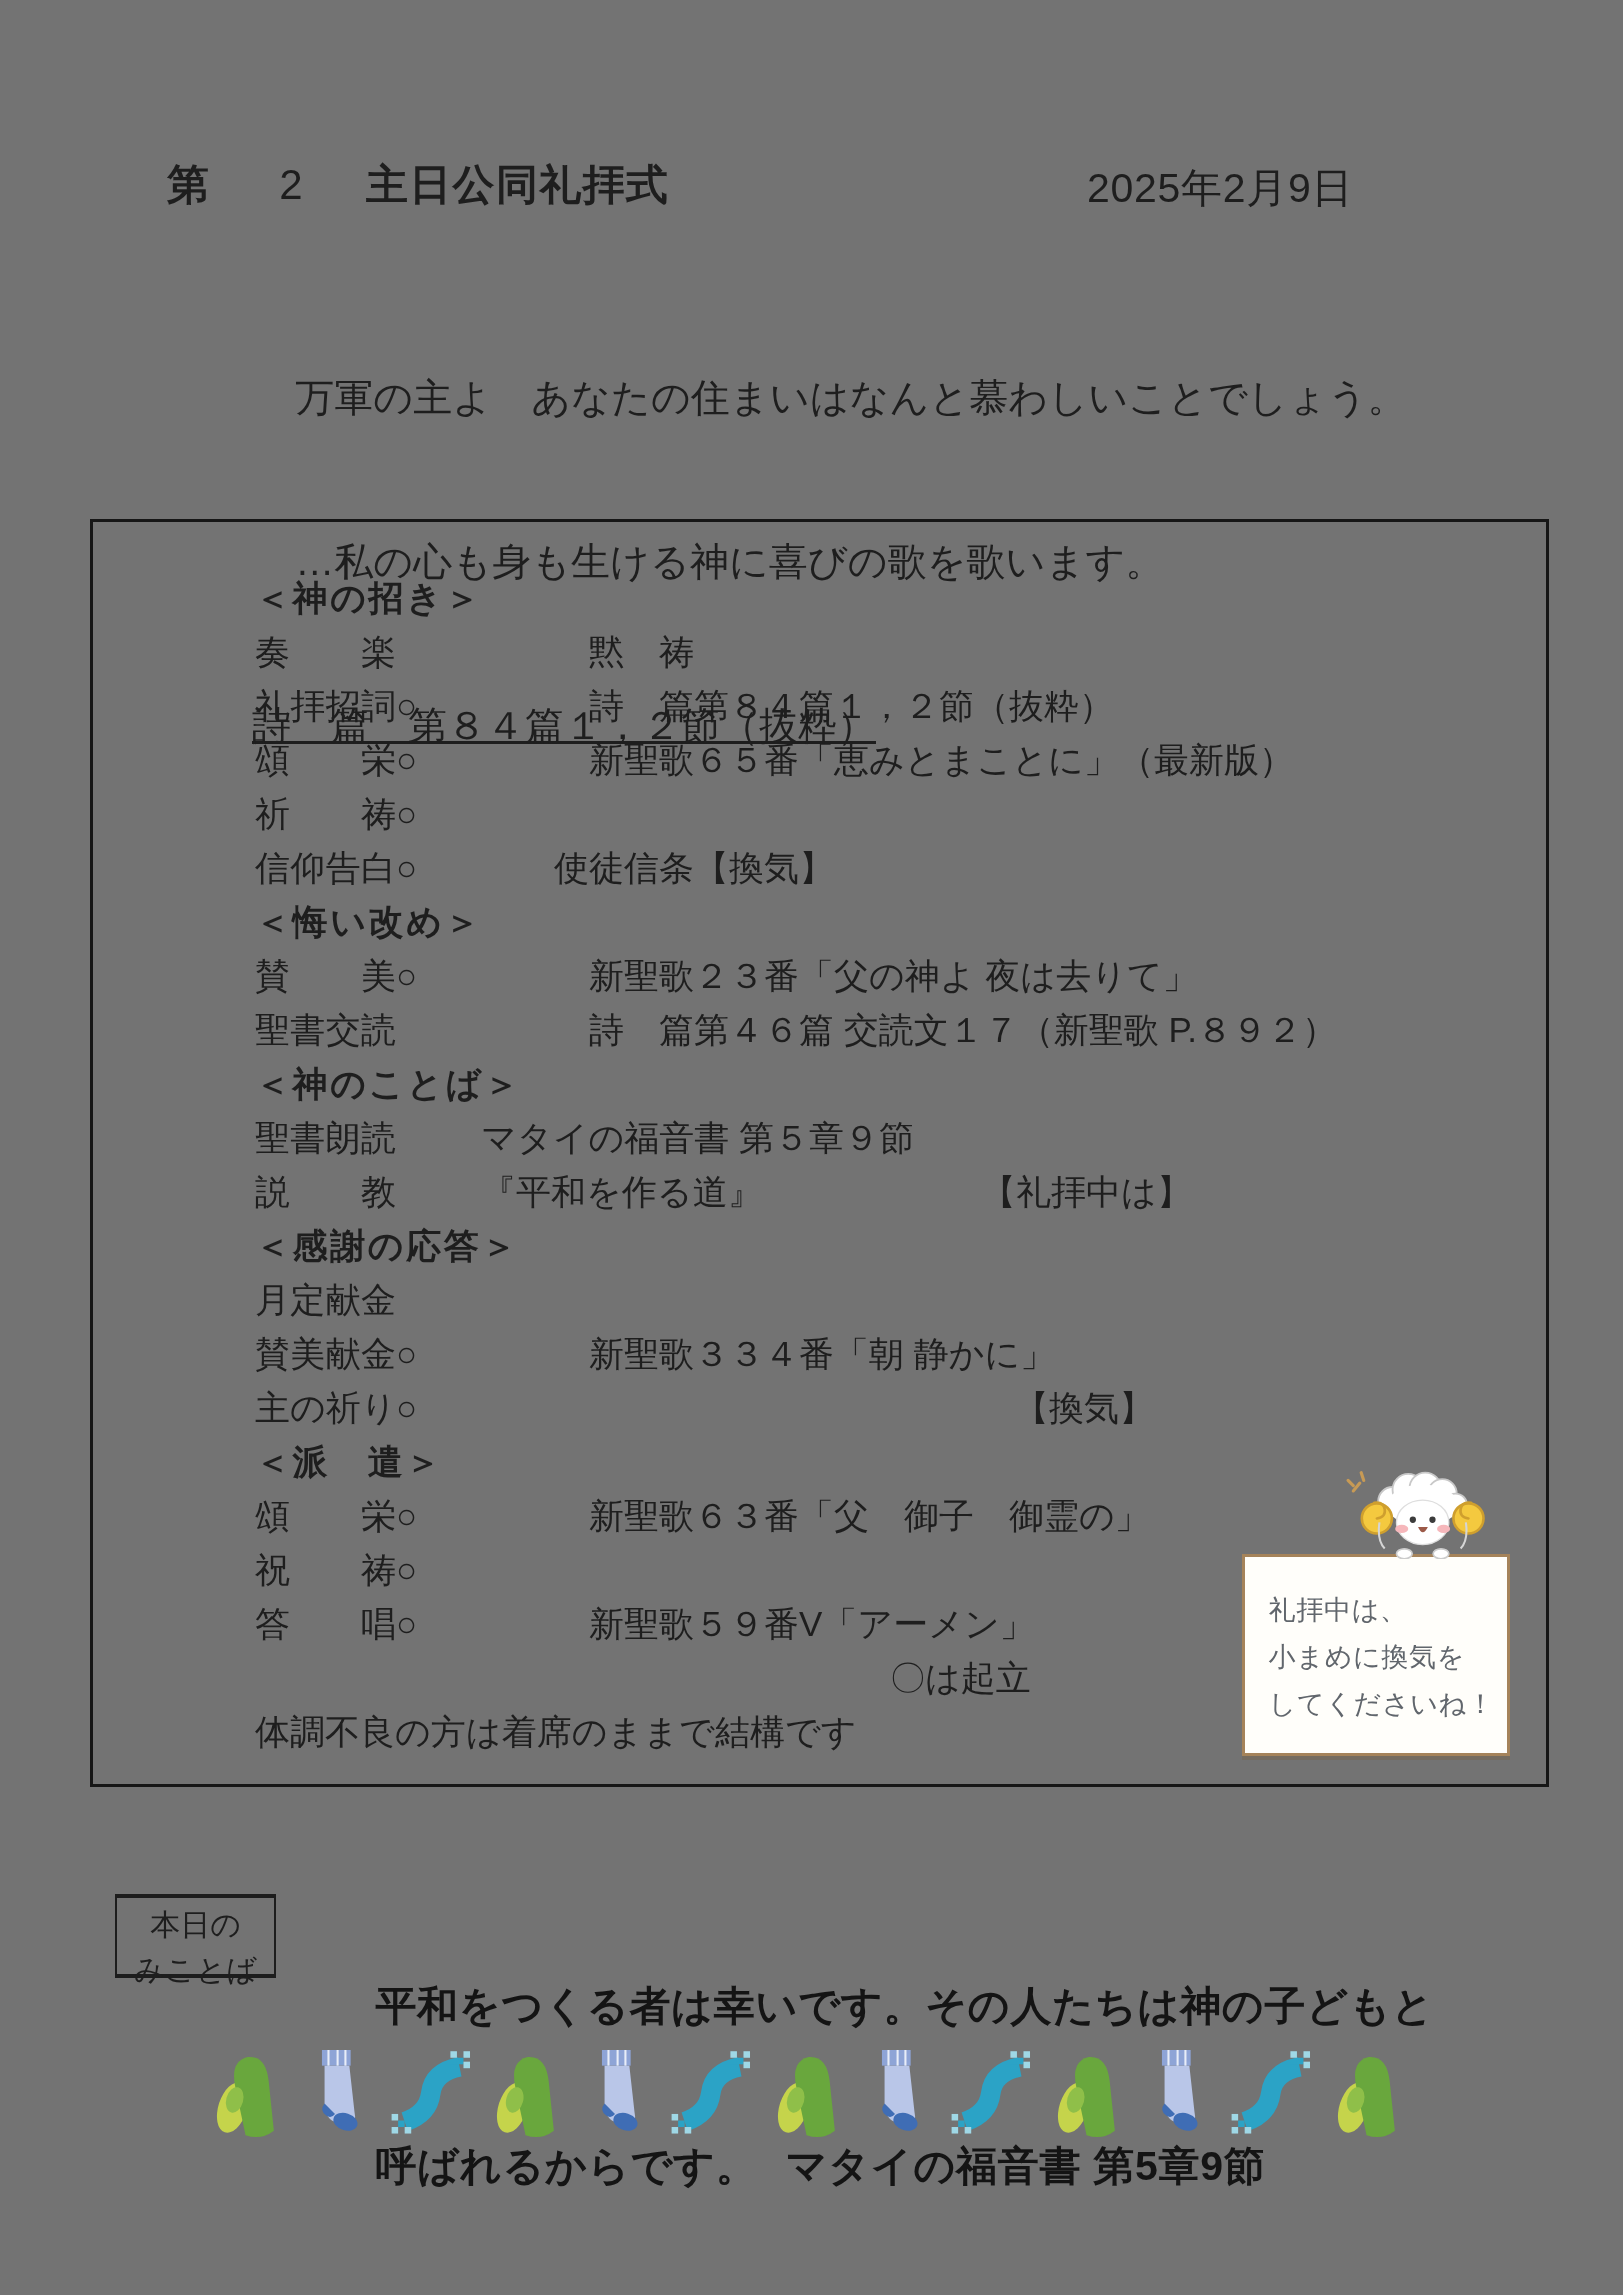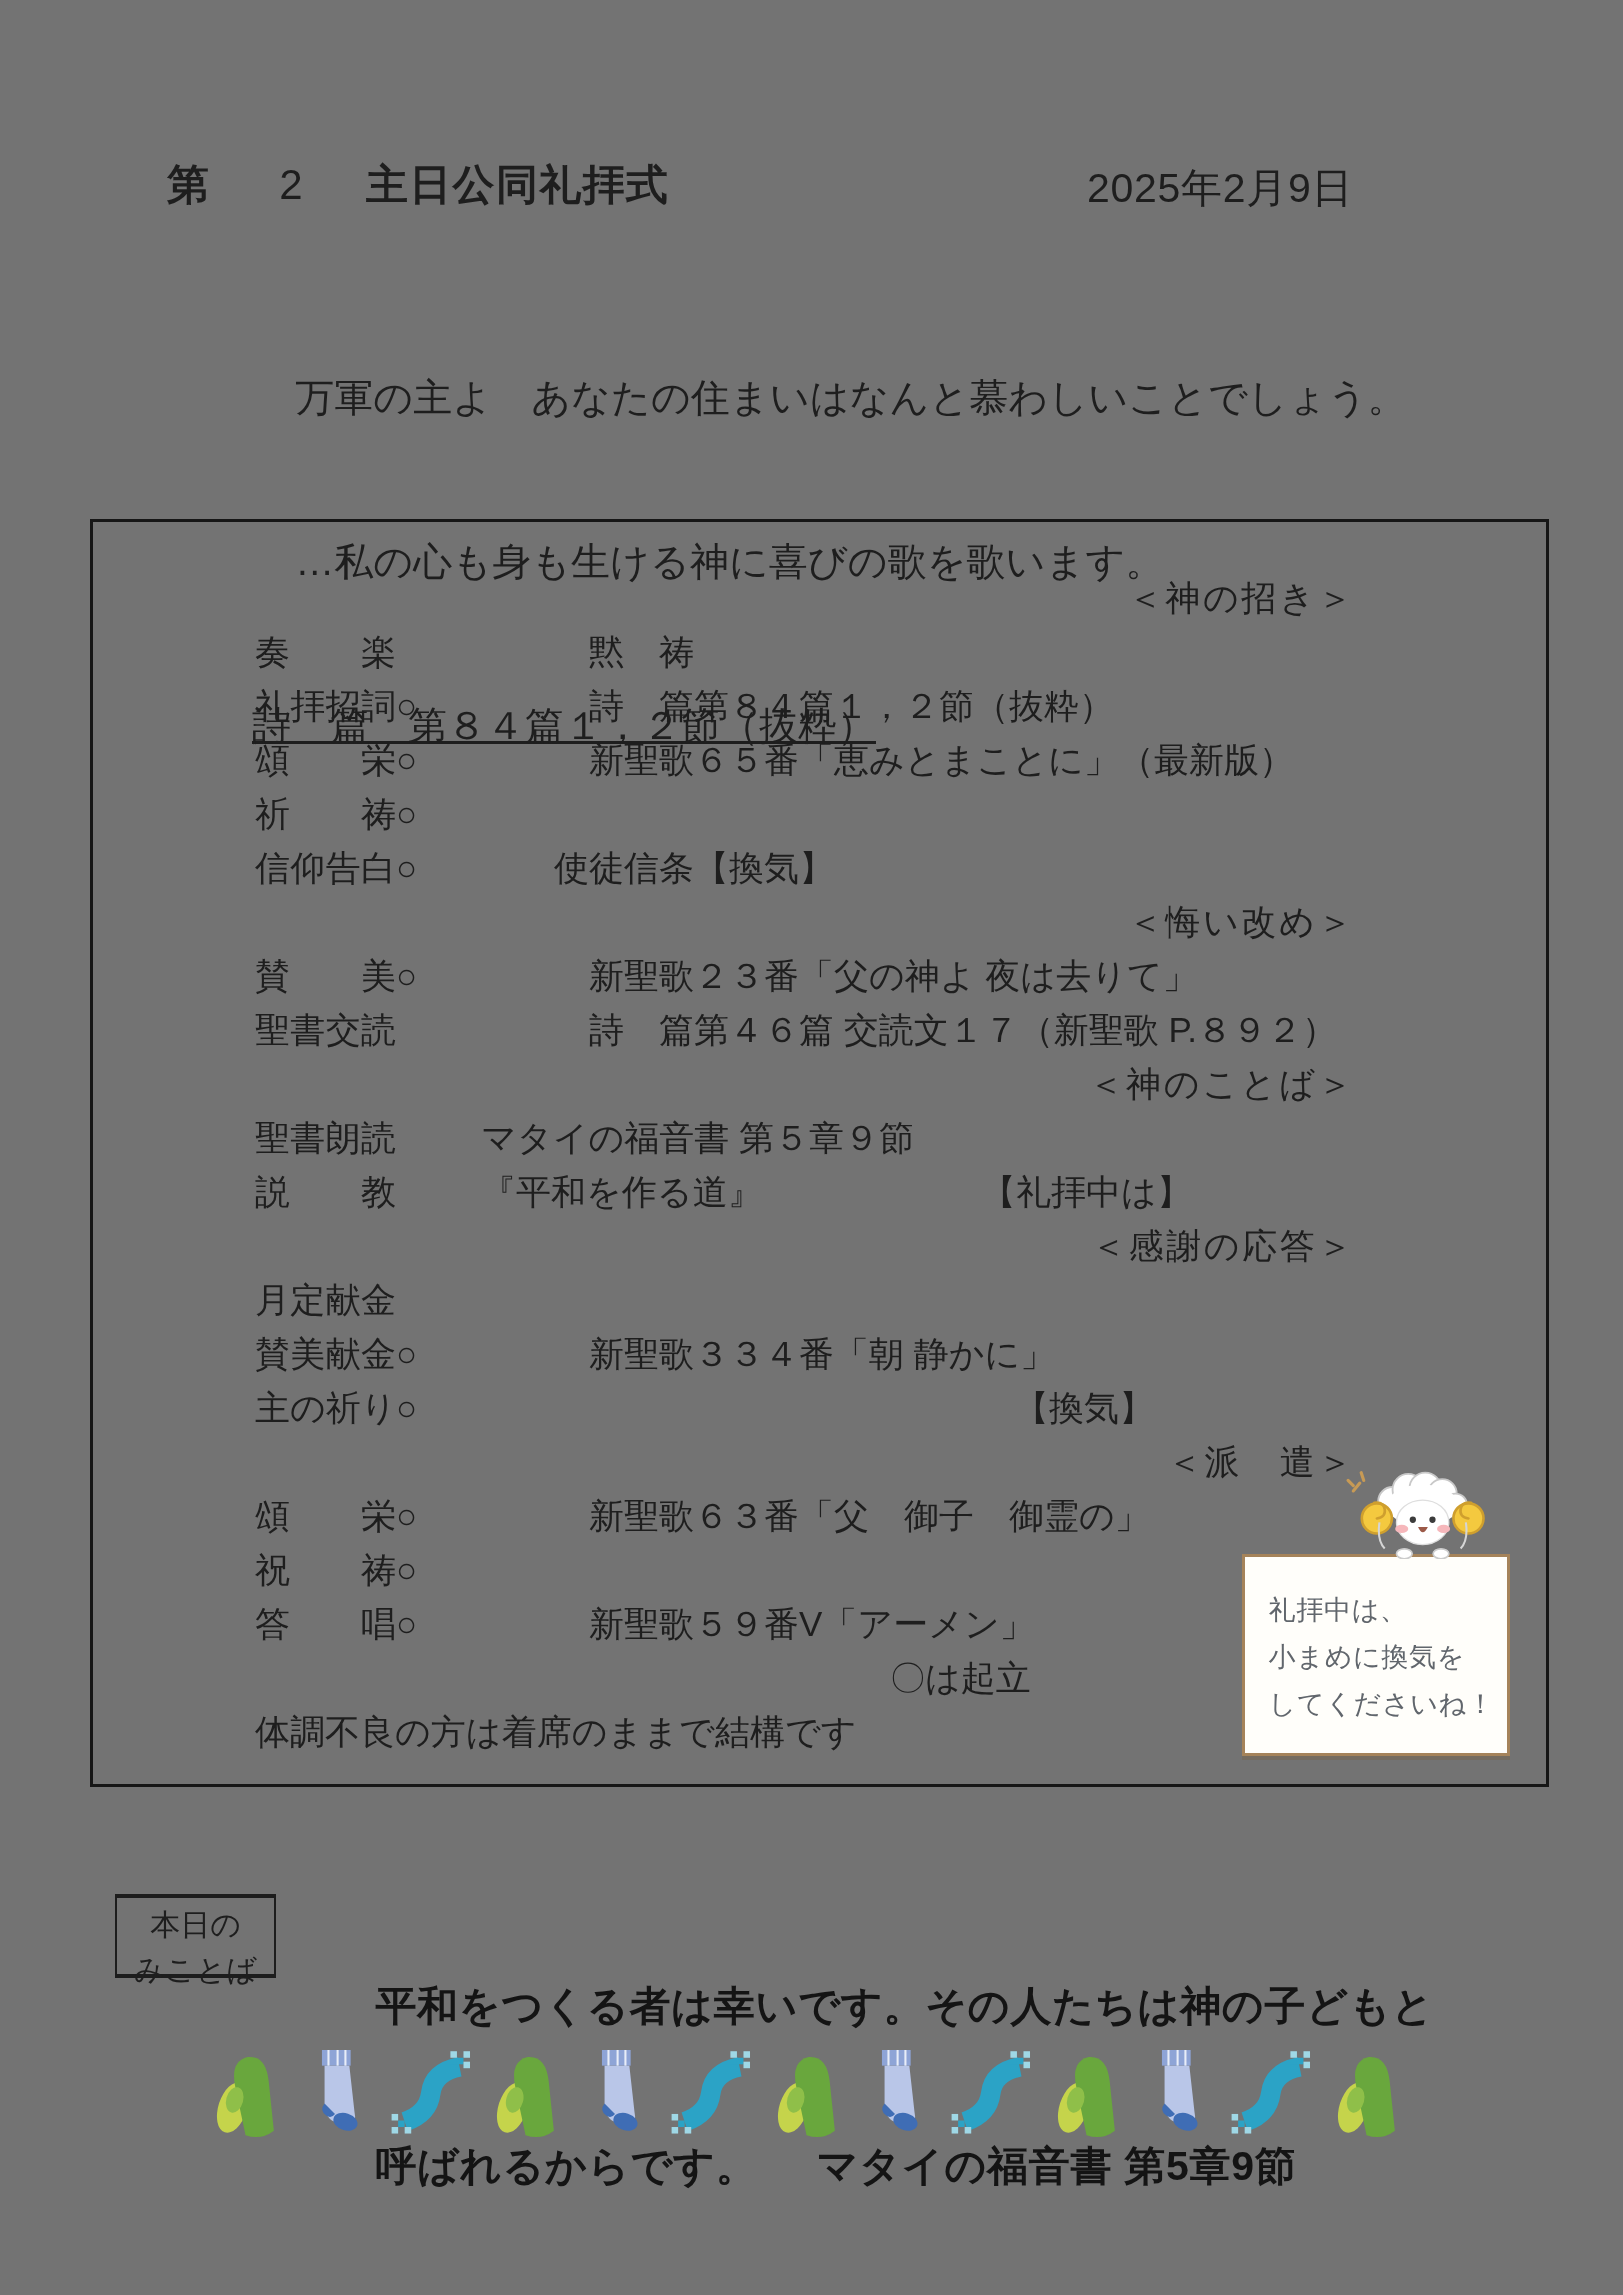--- a/index.html
+++ b/index.html
@@ -20,41 +20,41 @@
     position:absolute; top:519px; left:90px; width:1459px; height:1268px;
     border:3.3px solid #161616; box-sizing:border-box; background:transparent;
   }
   .box-content{position:absolute; top:49px; left:162px; right:36px;}
   .row{position:relative; height:54px; line-height:54px; font-size:35px; white-space:pre;}
   .row .lbl{display:inline-block; width:141px; text-align:justify; text-align-last:justify; vertical-align:top;}
   .row .mk{display:inline-block; width:37px; vertical-align:top;}
   .row .c2{display:inline-block; width:189px; margin-left:72px; vertical-align:top;text-align:right;}
   .row .c3{display:inline-block; vertical-align:top;}
   .row .wide{display:inline-block; margin-left:48px; vertical-align:top;}
-  .row.heading{width:1100px; text-align:right; letter-spacing:2.6px;}
+  .row.heading{width:1100px; text-align:left; letter-spacing:2.6px;font-weight:bold;}
   .row .sermon-note{position:absolute; left:726px; top:0;}
   .row .right-note{position:absolute; left:759px; top:0;}
   .row.standing{padding-left:635px;}
   
   .vent-sign{
     position:absolute; left:1149px; top:1032px; width:268px; height:202px;
     background:#fffefa; border:3.3px solid #a5835a; box-sizing:border-box;
     box-shadow:0 3.9px 0 rgba(120,95,60,.35); z-index:2;
   }
   .vent-sign .sign-text{margin:30px 0 0 23.6px; font-size:27px; line-height:47px; color:#61666c; letter-spacing:0.7px;}
   .sheep{position:absolute; left:1247px; top:948px; width:164px; height:89px; z-index:3;}
   
   .word-box{
     position:absolute; top:1894px; left:115px; width:161px; height:84px;
     border-left:2px solid #1d1d1d; border-right:2px solid #1d1d1d;
     border-top:4.6px solid #1d1d1d; border-bottom:4.6px solid #1d1d1d;
     box-sizing:border-box; text-align:center; font-size:30px; line-height:45px; padding-top:3.9px;
   }
   .verse{position:absolute; top:1886px; left:327px; font-size:41px; font-weight:700; line-height:80px; letter-spacing:0.7px; white-space:pre; color:#141414;}
-  .verse .v2-right{margin-left:59px;}
+  .verse .v2-right{margin-left:28px;}
   
   .winter-row{position:absolute; top:2045px; left:0; width:1623px; display:flex; justify-content:center; align-items:flex-end; gap:15.7px;}
   .winter-row svg{display:block;}
 </style>
 </head>
 <body>
 
 <div class="page">
 
   <div class="header"><span>第</span><span class="num">2</span><span>主日公同礼拝式</span></div>

